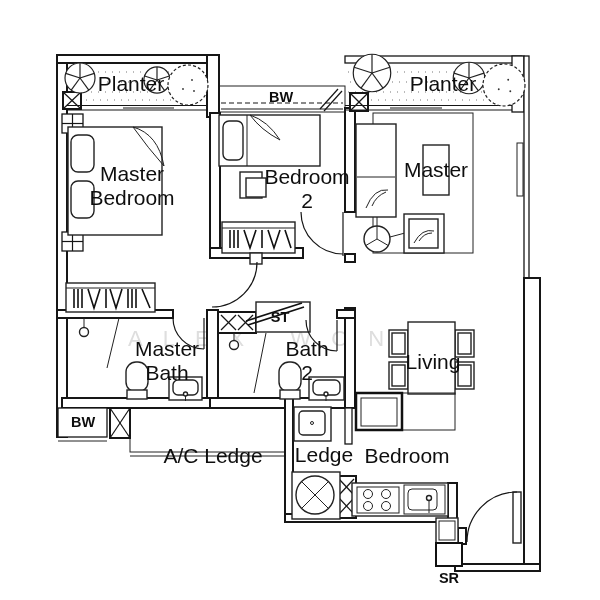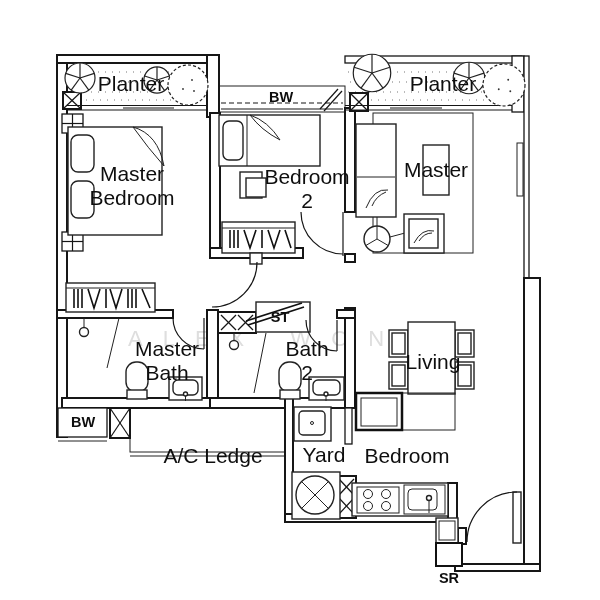--- a/index.html
+++ b/index.html
@@ -340,16 +340,16 @@
 2</div>
 <div class="lbl" style="left:436px;top:170px">Master</div>
 <div class="lbl lbl-sm" style="left:280px;top:317px">ST</div>
 <div class="lbl" style="left:167px;top:361px">Master
 Bath</div>
 <div class="lbl" style="left:307px;top:361px">Bath
 2</div>
 <div class="lbl" style="left:433px;top:362px">Living</div>
 <div class="lbl lbl-sm" style="left:83px;top:422px">BW</div>
 <div class="lbl" style="left:213px;top:456px">A/C Ledge</div>
-<div class="lbl" style="left:324px;top:455px">Yard</div>
+<div class="lbl" style="left:324px;top:455px">Ledge</div>
 <div class="lbl" style="left:407px;top:456px">Bedroom</div>
 <div class="lbl lbl-sm" style="left:449px;top:578px">SR</div>
 </div>
 
 </body></html>

